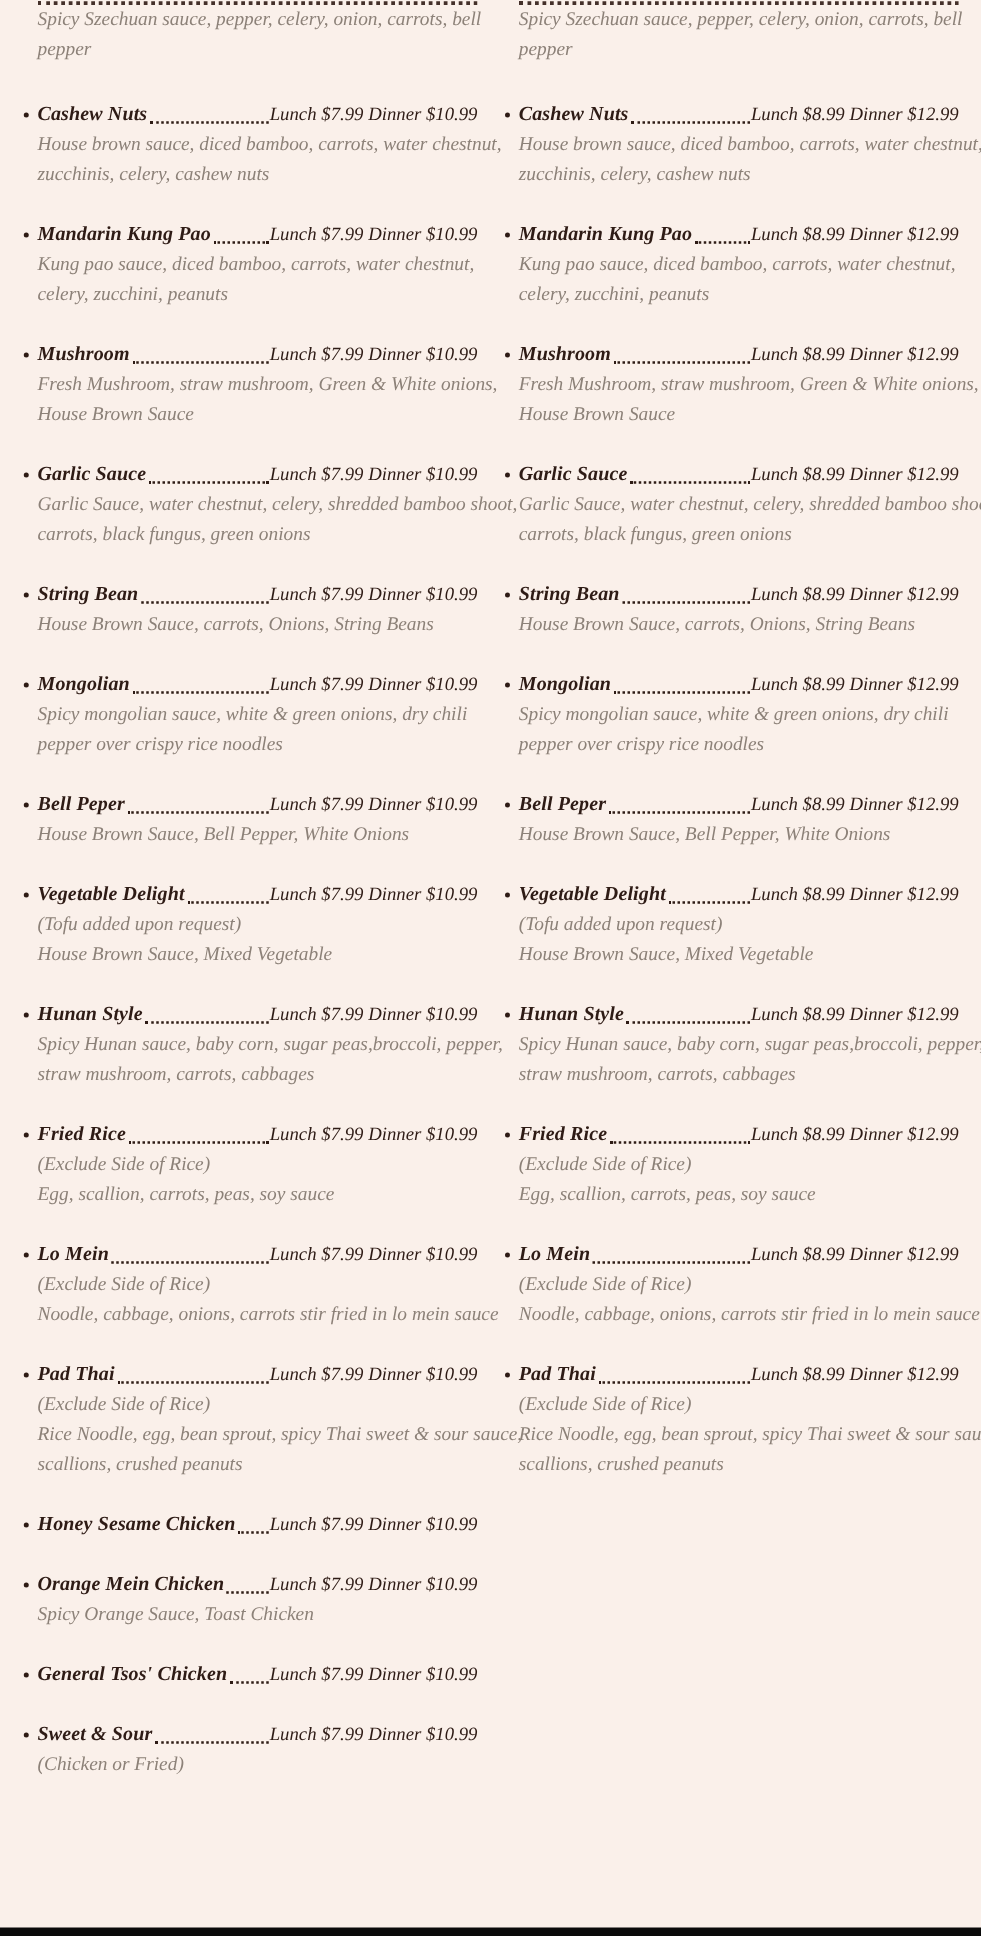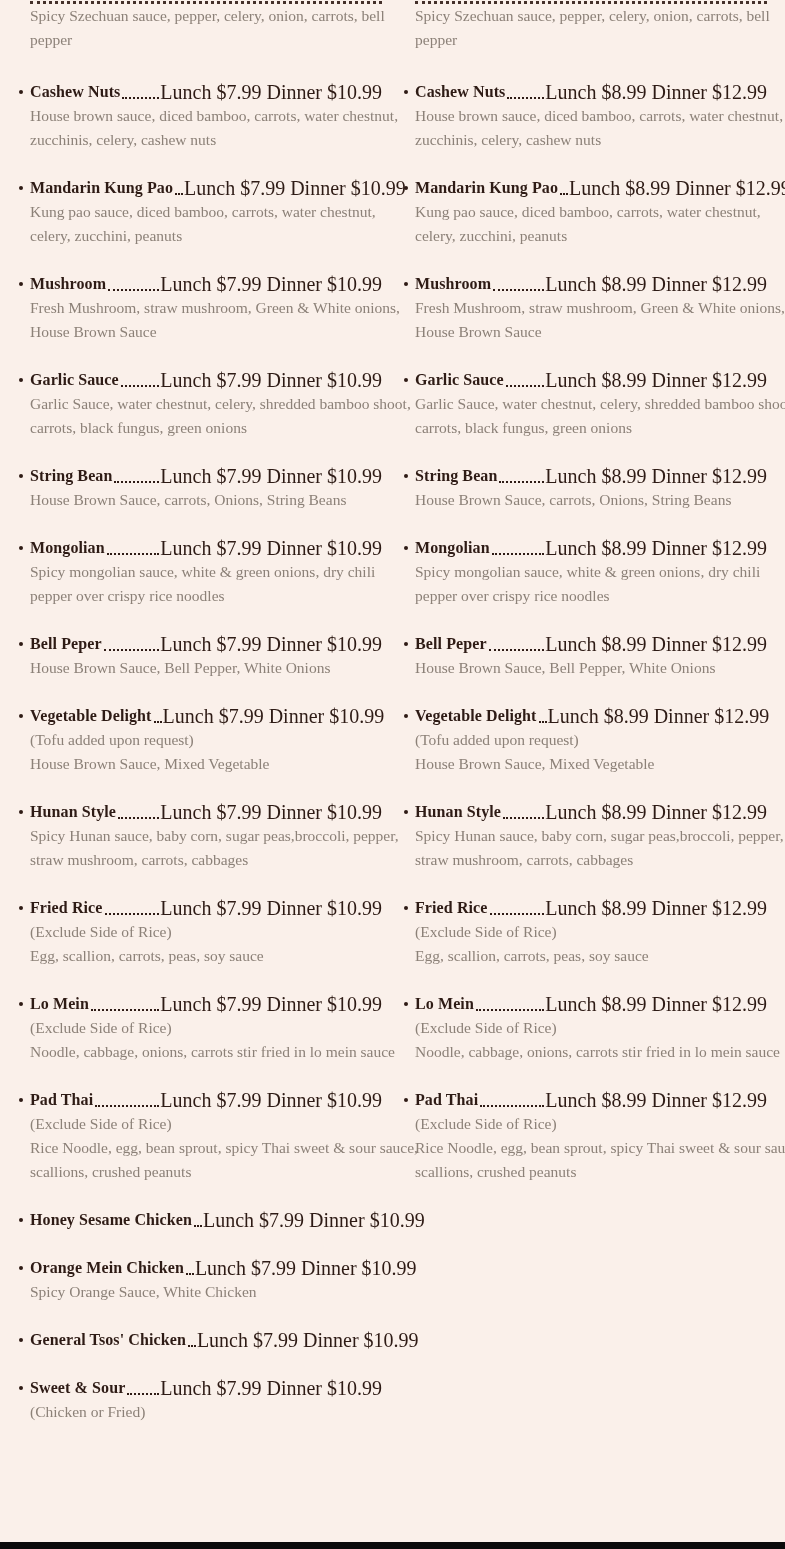--- a/index.html
+++ b/index.html
@@ -15,21 +15,21 @@
     font-family:"Liberation Serif","DejaVu Serif",serif;
     overflow:hidden;
   }
   .page{position:relative;width:785px;height:1549px;overflow:hidden;}
   .columns{
     display:flex;
     padding:0 18px 0 30px;
     gap:33px;
     box-sizing:border-box;
   }
-  .column{width:352px;flex:0 0 352px;}
+  .column{width:352px;flex:0 0 352px;font-style:italic;}
   .item{position:relative;margin-bottom:24px;}
   .item.partial{margin-bottom:28px;}
   .bullet{
     position:absolute;left:-11px;top:10px;
     width:4px;height:4px;border-radius:50%;
     background:var(--ink);
   }
   .head{
     display:flex;
     line-height:24px;
@@ -43,21 +43,21 @@
   }
   .dots{
     flex:1;
     align-self:flex-end;
     margin:0 1px 5px 2px;
     border-bottom:2px dotted var(--ink);
     min-width:8px;
     height:0;
   }
   .price{
-    font-size:20px;
+    font-size:15px;
     color:var(--ink);
   }
   .head.cutoff{
     height:4px;
     overflow:hidden;
     align-items:flex-end;
   }
   .head.cutoff .dots{
     margin:0;
     border-bottom:3px dotted #44302a;
@@ -216,21 +216,21 @@
             <span class="price">Lunch $7.99 Dinner $10.99</span>
           </div>
         </div>
         <div class="item">
           <span class="bullet"></span>
           <div class="head">
             <span class="iname">Orange Mein Chicken</span>
             <span class="dots"></span>
             <span class="price">Lunch $7.99 Dinner $10.99</span>
           </div>
-          <div class="desc-line">Spicy Orange Sauce, White Chicken</div>
+          <div class="desc-line">Spicy Orange Sauce, Toast Chicken</div>
         </div>
         <div class="item">
           <span class="bullet"></span>
           <div class="head">
             <span class="iname">General Tsos' Chicken</span>
             <span class="dots"></span>
             <span class="price">Lunch $7.99 Dinner $10.99</span>
           </div>
         </div>
         <div class="item">

